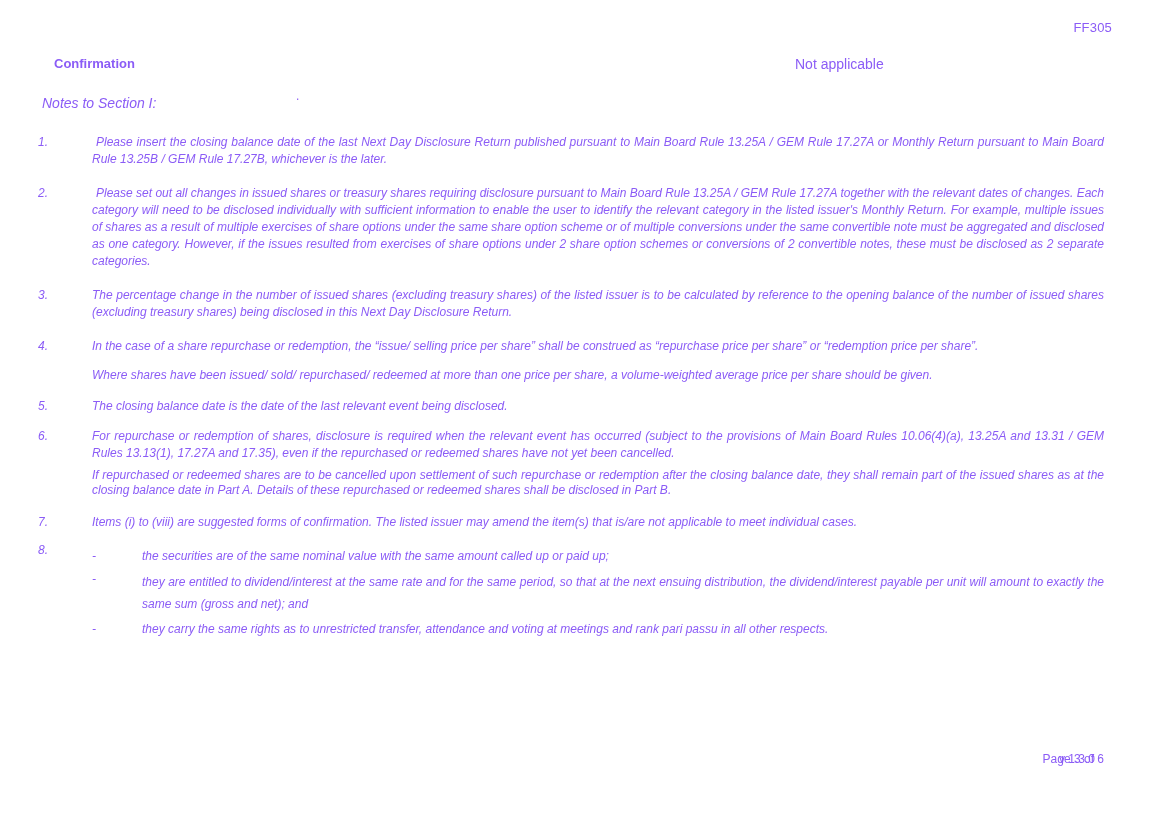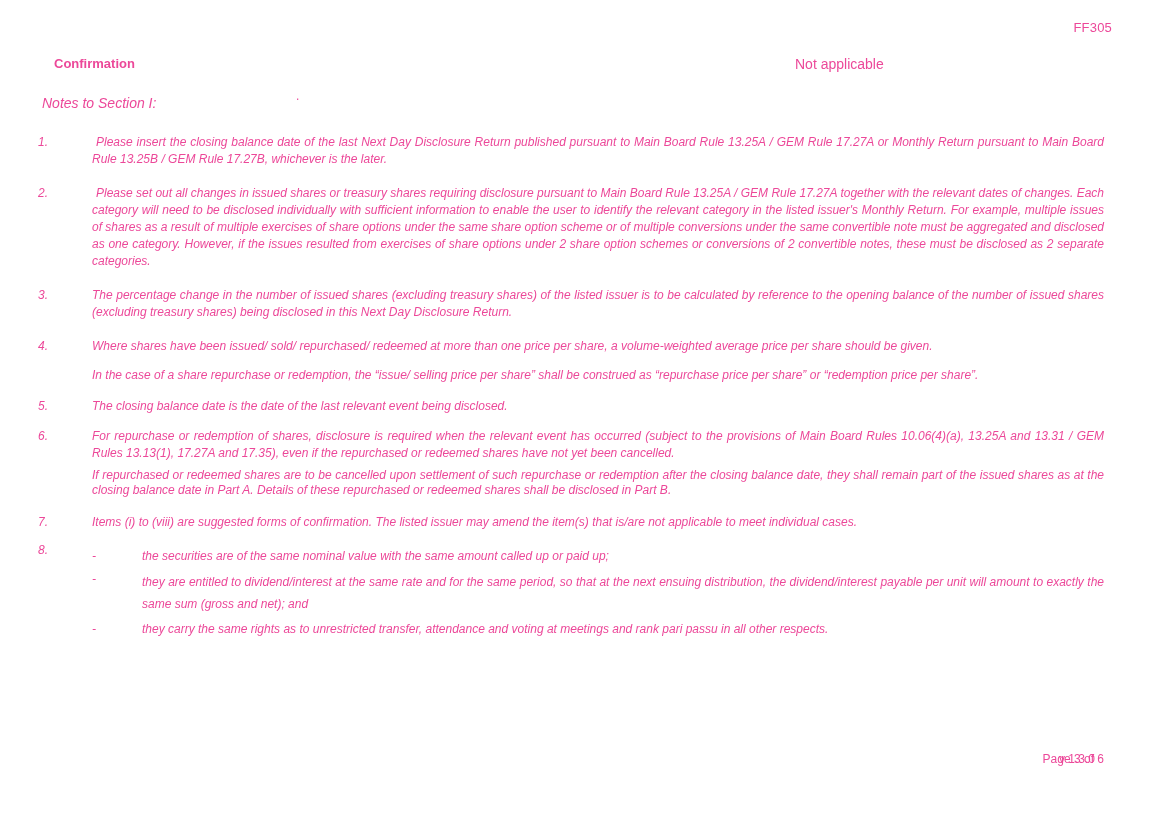--- a/index.html
+++ b/index.html
@@ -2,21 +2,21 @@
 <html><head>
 <meta charset="utf-8">
 <style>
   html,body { margin:0; padding:0; background:#e8e8e8; }
   .page {
     position:relative;
     width:1168px; height:825px;
     margin:0 auto;
     background:#ffffff;
     font-family:"Liberation Sans", sans-serif;
-    color:#ec4899;
+    color:#8b5cf6;
     overflow:hidden;
   }
   .form-code {
     position:absolute; top:20px; right:56px;
     font-size:13px; letter-spacing:0.2px;
   }
   .conf-row { position:absolute; top:56px; left:16px; right:0; height:16px; }
   .conf-label {
     position:absolute; left:38px; top:0;
     font-size:13px; font-weight:bold;
@@ -90,22 +90,22 @@
     <div class="note">
       <div class="note-num">3.</div>
       <div class="note-body">
         <p>The percentage change in the number of issued shares (excluding treasury shares) of the listed issuer is to be calculated by reference to the opening balance of the number of issued shares (excluding treasury shares) being disclosed in this Next Day Disclosure Return.</p>
       </div>
     </div>
 
     <div class="note">
       <div class="note-num">4.</div>
       <div class="note-body">
+        <p>In the case of a share repurchase or redemption, the “issue/ selling price per share” shall be construed as “repurchase price per share” or “redemption price per share”.</p>
         <p>Where shares have been issued/ sold/ repurchased/ redeemed at more than one price per share, a volume-weighted average price per share should be given.</p>
-        <p>In the case of a share repurchase or redemption, the “issue/ selling price per share” shall be construed as “repurchase price per share” or “redemption price per share”.</p>
       </div>
     </div>
 
     <div class="note gap-14">
       <div class="note-num">5.</div>
       <div class="note-body">
         <p>The closing balance date is the date of the last relevant event being disclosed.</p>
       </div>
     </div>
 

